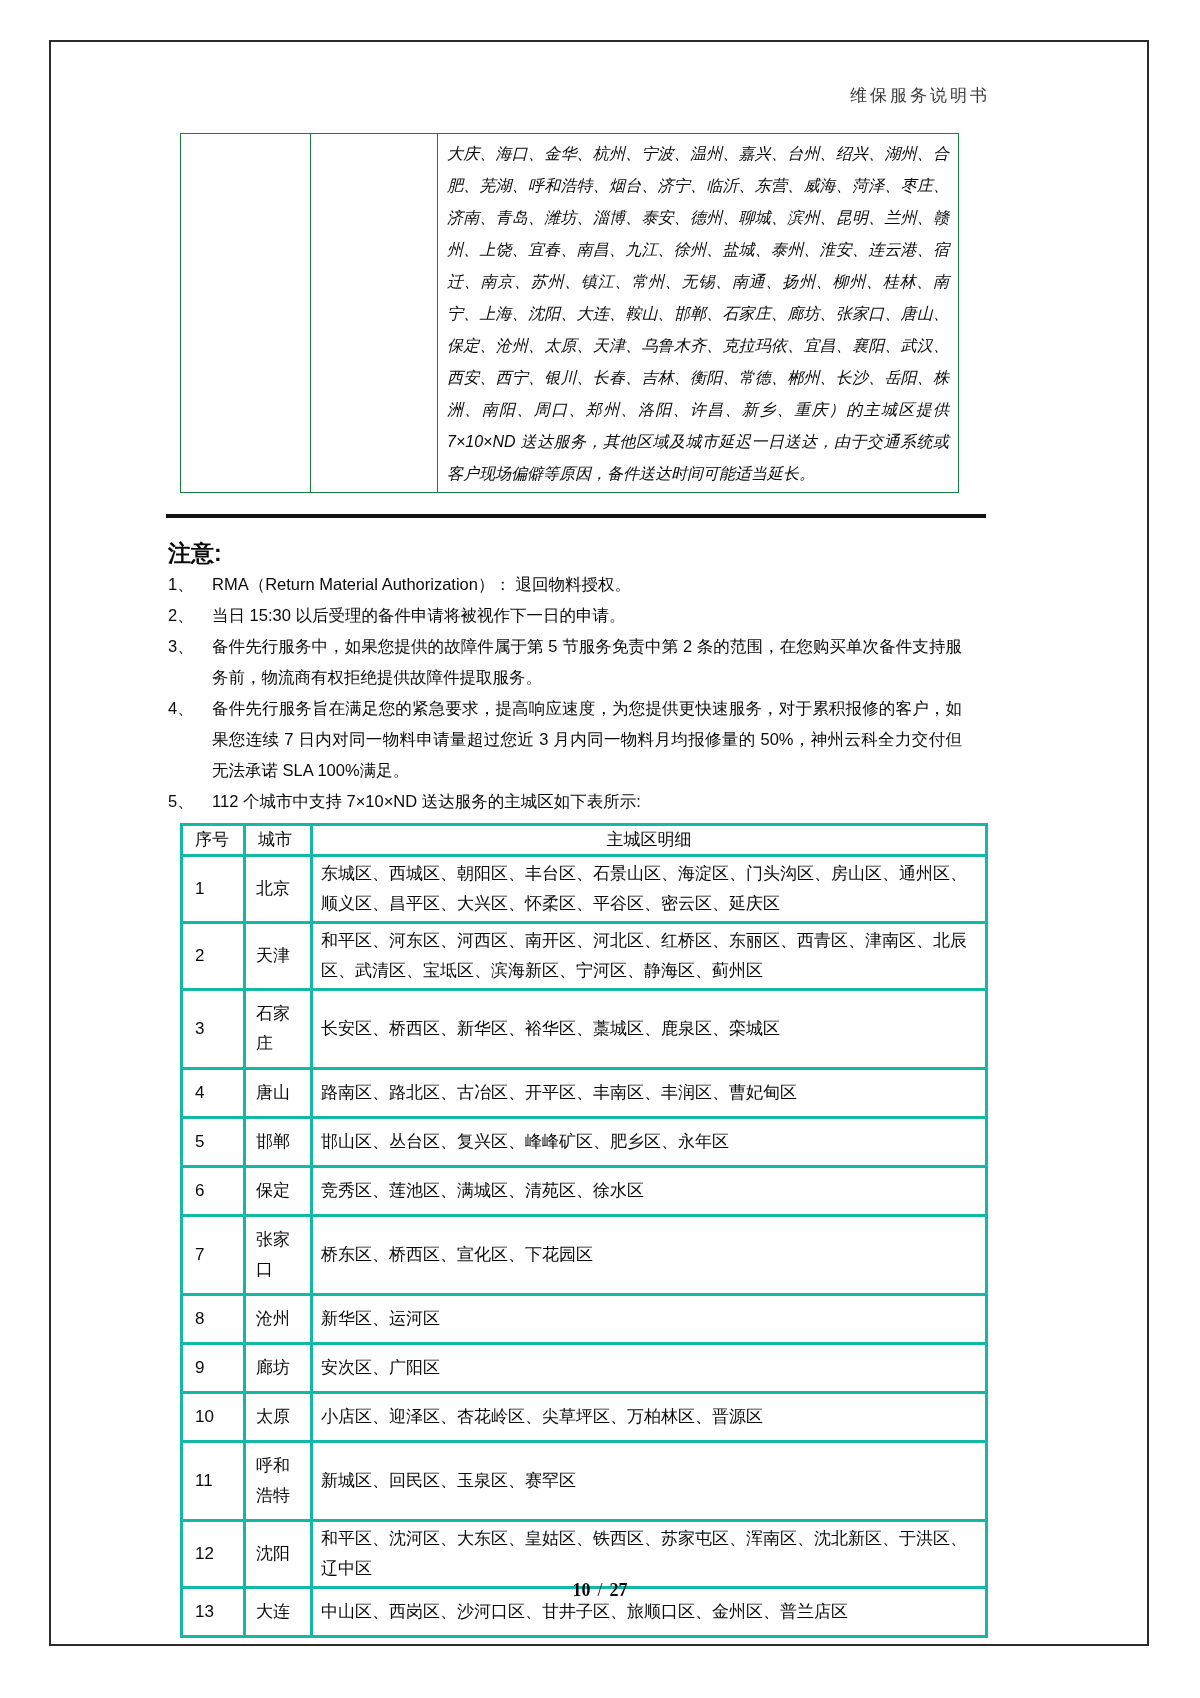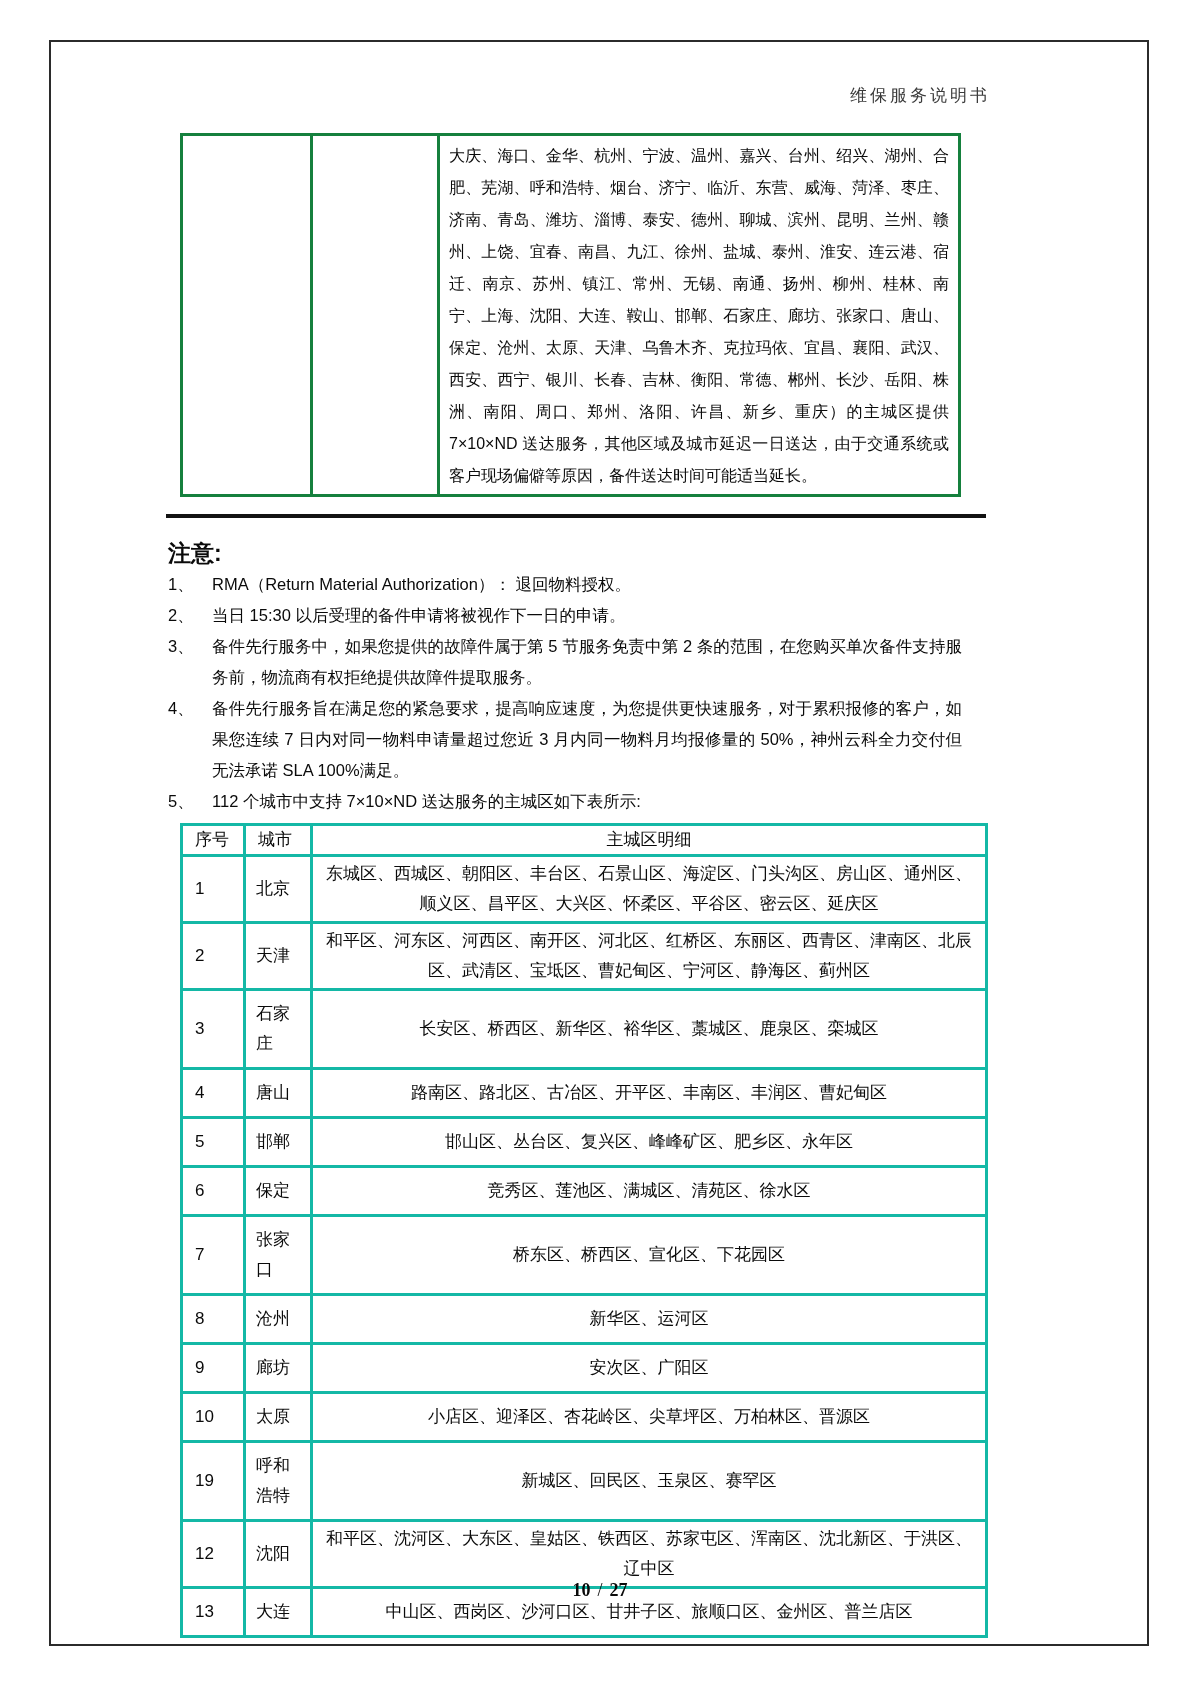--- a/index.html
+++ b/index.html
@@ -16,21 +16,21 @@
     position:absolute;top:84px;left:600px;width:390px;text-align:right;
     font-family:Liberation Sans, sans-serif;font-size:17px;color:#3a3a3a;
     letter-spacing:3px;
   }
   
   .top-table{
     position:absolute;left:180px;top:133px;width:778px;
     border-collapse:collapse;table-layout:fixed;
   }
   .top-table td{
-    border:3px solid #15803d;vertical-align:top;box-sizing:border-box;
+    border:1px solid #15803d;vertical-align:top;box-sizing:border-box;font-style:italic;
   }
   .top-table .c1{width:130px;}
   .top-table .c2{width:127px;}
   .top-table .c3{width:521px;}
   .top-cell-text{
     padding:3px 8px;font-size:16px;line-height:32px;text-align:justify;
     color:#0a0a0a;height:350px;overflow:hidden;
   }
   .thick-rule{
     position:absolute;left:166px;top:514px;width:820px;height:4px;
@@ -61,21 +61,21 @@
   }
   .d-table col.col-no{width:63px;}
   .d-table col.col-city{width:67px;}
   .d-table col.col-districts{width:675px;}
   .d-table th{line-height:24px;padding:2px 8px;}
   .d-table th.h-no,.d-table th.h-city{text-align:left;padding-left:12px;}
   .d-table th.h-districts{text-align:center;}
   .d-table td{line-height:30px;padding:2px 8px;vertical-align:middle;}
   .d-table td.cell-no{padding-left:12px;}
   .d-table td.cell-city{padding:8px 10px;}
-  .d-table td.cell-districts{text-align:center;}
+  .d-table td.cell-districts{text-align:left;}
   
   .footer{
     position:absolute;top:1580px;left:0;width:1200px;text-align:center;
     font-family:"Liberation Serif",serif;font-size:18px;font-weight:bold;
     color:#0a0a0a;
   }
   .footer .sep{font-weight:normal;margin:0 7px;}
 </style>
 </head>
 <body>
@@ -140,21 +140,21 @@
   <tbody>
 
   <tr>
       <td class="cell-no">1</td>
       <td class="cell-city">北京</td>
       <td class="cell-districts">东城区、西城区、朝阳区、丰台区、石景山区、海淀区、门头沟区、房山区、通州区、顺义区、昌平区、大兴区、怀柔区、平谷区、密云区、延庆区</td>
     </tr>
       <tr>
       <td class="cell-no">2</td>
       <td class="cell-city">天津</td>
-      <td class="cell-districts">和平区、河东区、河西区、南开区、河北区、红桥区、东丽区、西青区、津南区、北辰区、武清区、宝坻区、曹妃甸区、宁河区、静海区、蓟州区</td>
+      <td class="cell-districts">和平区、河东区、河西区、南开区、河北区、红桥区、东丽区、西青区、津南区、北辰区、武清区、宝坻区、滨海新区、宁河区、静海区、蓟州区</td>
     </tr>
       <tr>
       <td class="cell-no">3</td>
       <td class="cell-city">石家庄</td>
       <td class="cell-districts">长安区、桥西区、新华区、裕华区、藁城区、鹿泉区、栾城区</td>
     </tr>
       <tr>
       <td class="cell-no">4</td>
       <td class="cell-city">唐山</td>
       <td class="cell-districts">路南区、路北区、古冶区、开平区、丰南区、丰润区、曹妃甸区</td>
@@ -183,21 +183,21 @@
       <td class="cell-no">9</td>
       <td class="cell-city">廊坊</td>
       <td class="cell-districts">安次区、广阳区</td>
     </tr>
       <tr>
       <td class="cell-no">10</td>
       <td class="cell-city">太原</td>
       <td class="cell-districts">小店区、迎泽区、杏花岭区、尖草坪区、万柏林区、晋源区</td>
     </tr>
       <tr>
-      <td class="cell-no">19</td>
+      <td class="cell-no">11</td>
       <td class="cell-city">呼和浩特</td>
       <td class="cell-districts">新城区、回民区、玉泉区、赛罕区</td>
     </tr>
       <tr>
       <td class="cell-no">12</td>
       <td class="cell-city">沈阳</td>
       <td class="cell-districts">和平区、沈河区、大东区、皇姑区、铁西区、苏家屯区、浑南区、沈北新区、于洪区、辽中区</td>
     </tr>
       <tr>
       <td class="cell-no">13</td>

